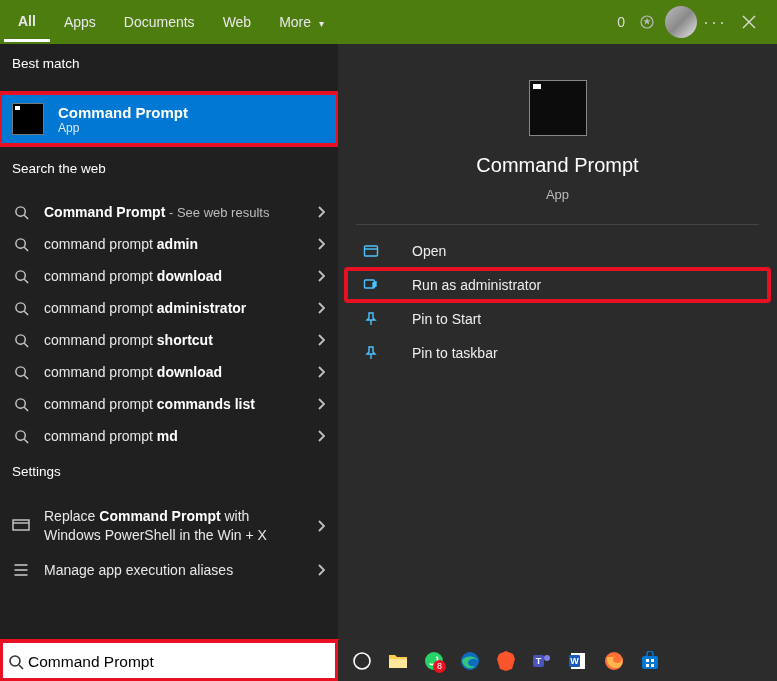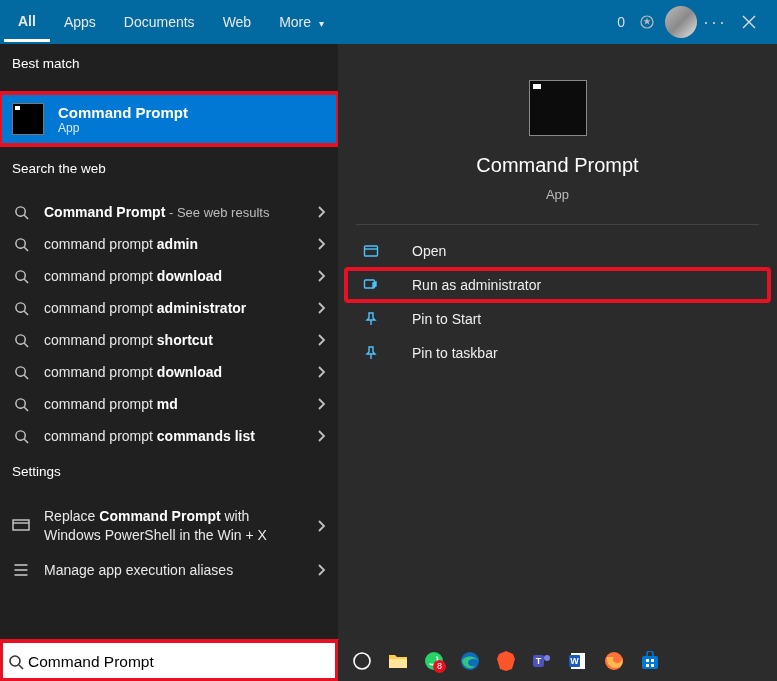--- a/index.html
+++ b/index.html
@@ -1,18 +1,18 @@
 <!DOCTYPE html>
 <html><head>
 <meta charset="utf-8">
 <style>
   * { margin: 0; padding: 0; box-sizing: border-box; font-family: "Segoe UI", Arial, sans-serif; }
   body { width: 777px; height: 681px; background: #1f1f1f; overflow: hidden; position: relative; }
 
-  .tabs { display: flex; align-items: center; height: 44px; background: #0369a1; color: #fff; padding: 0 4px; }
+  .tabs { display: flex; align-items: center; height: 44px; background: #4d7c0f; color: #fff; padding: 0 4px; }
   .tab { padding: 10px 14px; font-size: 14px; color: #e8e8e8; cursor: pointer; position: relative; }
   .tab.active { border-bottom: 3px solid #fff; font-weight: 600; }
   .spacer { flex: 1; }
   .rw { display: flex; align-items: center; gap: 2px; padding-right: 8px; }
   .rw-count { font-size: 14px; color: #ddd; margin-right: 4px; }
   .trophy, .avatar, .dots, .close { width: 32px; height: 32px; display: flex; align-items: center; justify-content: center; cursor: pointer; }
   .avatar { width: 32px; height: 32px; border-radius: 50%; background: linear-gradient(135deg,#bcbcbc 0%,#8a8a8a 50%,#e8e8e8 100%); }
   .dots { font-size: 18px; color: #ccc; letter-spacing: 2px; }
   .close svg { width: 14px; height: 14px; }
 
@@ -187,35 +187,35 @@
             </svg>
           </span>
         </div>
         <div class="row">
           <span class="ic">
             <svg width="15" height="15" viewBox="0 0 16 16" fill="none" stroke="#ddd" stroke-width="1.5">
               <circle cx="7" cy="7" r="5"></circle>
               <path d="M11 11l4 4"></path>
             </svg>
           </span>
+          <span class="lbl">command prompt <b>commands list</b></span>
+          <span class="chev">
+            <svg width="10" height="14" viewBox="0 0 10 14" fill="none" stroke="#ddd" stroke-width="1.8">
+              <path d="M3 2l5 5-5 5"></path>
+            </svg>
+          </span>
+        </div>
+        <div class="row">
+          <span class="ic">
+            <svg width="15" height="15" viewBox="0 0 16 16" fill="none" stroke="#ddd" stroke-width="1.5">
+              <circle cx="7" cy="7" r="5"></circle>
+              <path d="M11 11l4 4"></path>
+            </svg>
+          </span>
           <span class="lbl">command prompt <b>md</b></span>
-          <span class="chev">
-            <svg width="10" height="14" viewBox="0 0 10 14" fill="none" stroke="#ddd" stroke-width="1.8">
-              <path d="M3 2l5 5-5 5"></path>
-            </svg>
-          </span>
-        </div>
-        <div class="row">
-          <span class="ic">
-            <svg width="15" height="15" viewBox="0 0 16 16" fill="none" stroke="#ddd" stroke-width="1.5">
-              <circle cx="7" cy="7" r="5"></circle>
-              <path d="M11 11l4 4"></path>
-            </svg>
-          </span>
-          <span class="lbl">command prompt <b>commands list</b></span>
           <span class="chev">
             <svg width="10" height="14" viewBox="0 0 10 14" fill="none" stroke="#ddd" stroke-width="1.8">
               <path d="M3 2l5 5-5 5"></path>
             </svg>
           </span>
         </div>
       </div>
 
     <div class="sect">Settings</div>
     <div id="settings-list">

